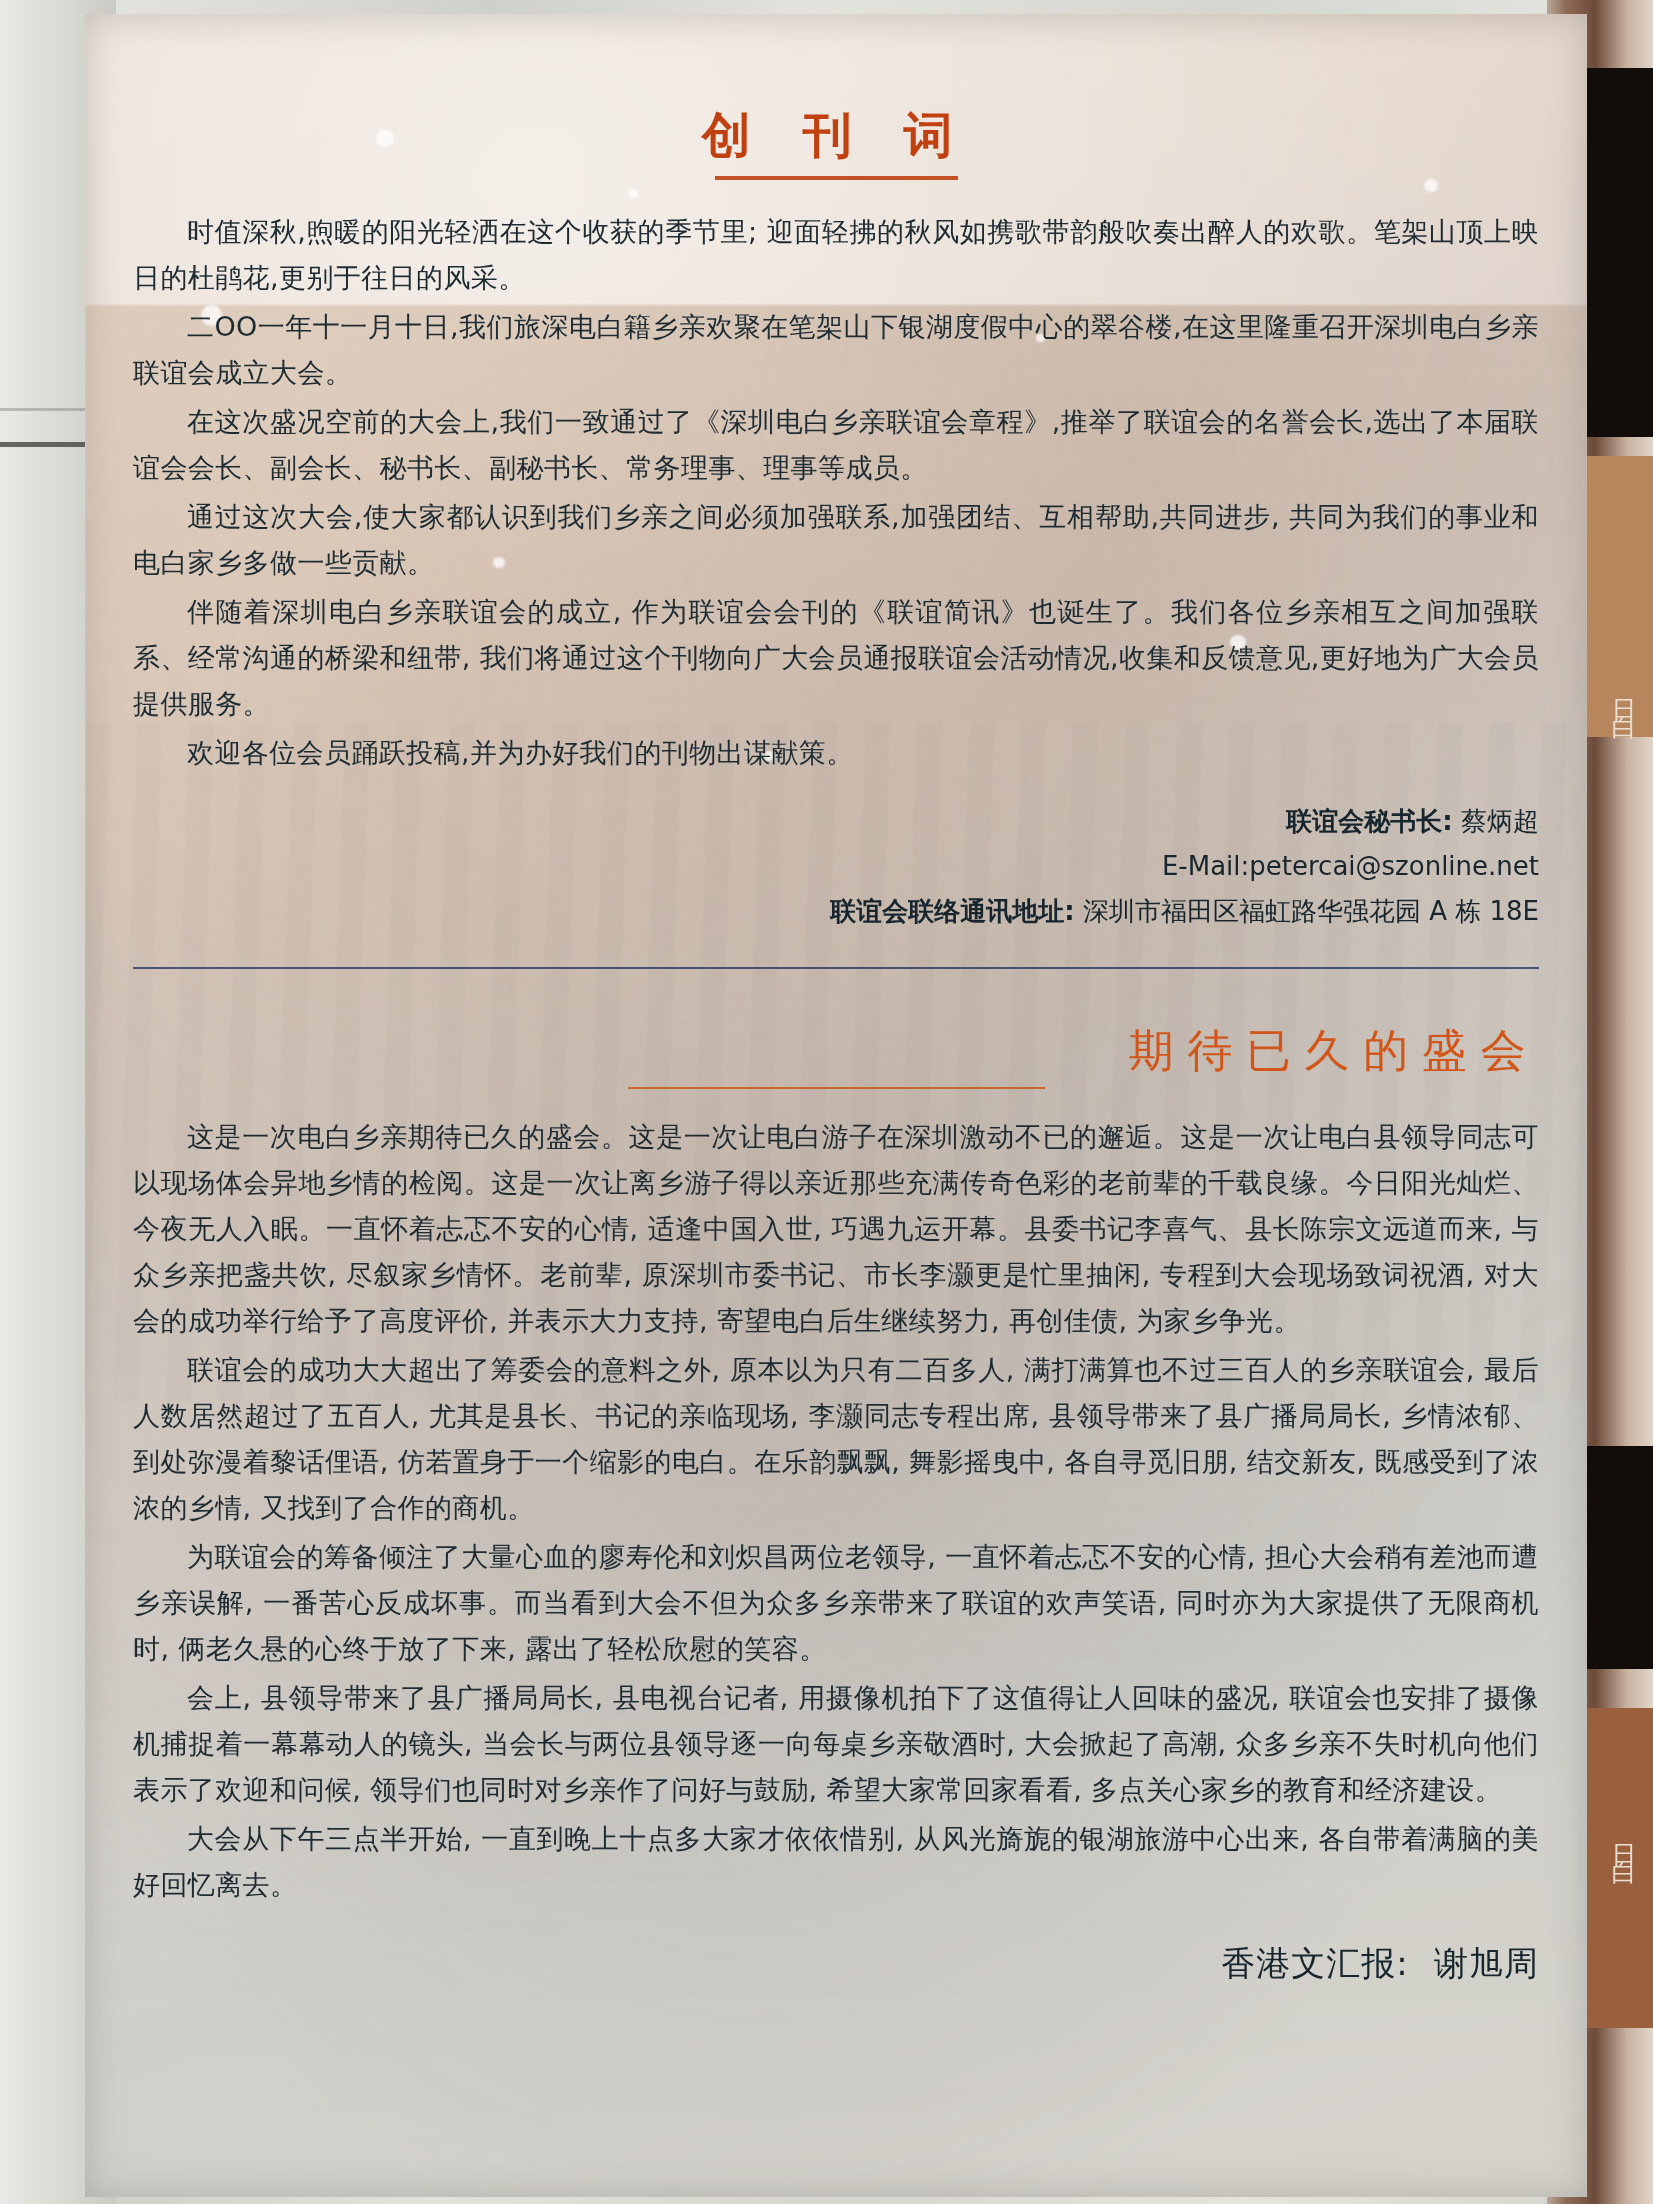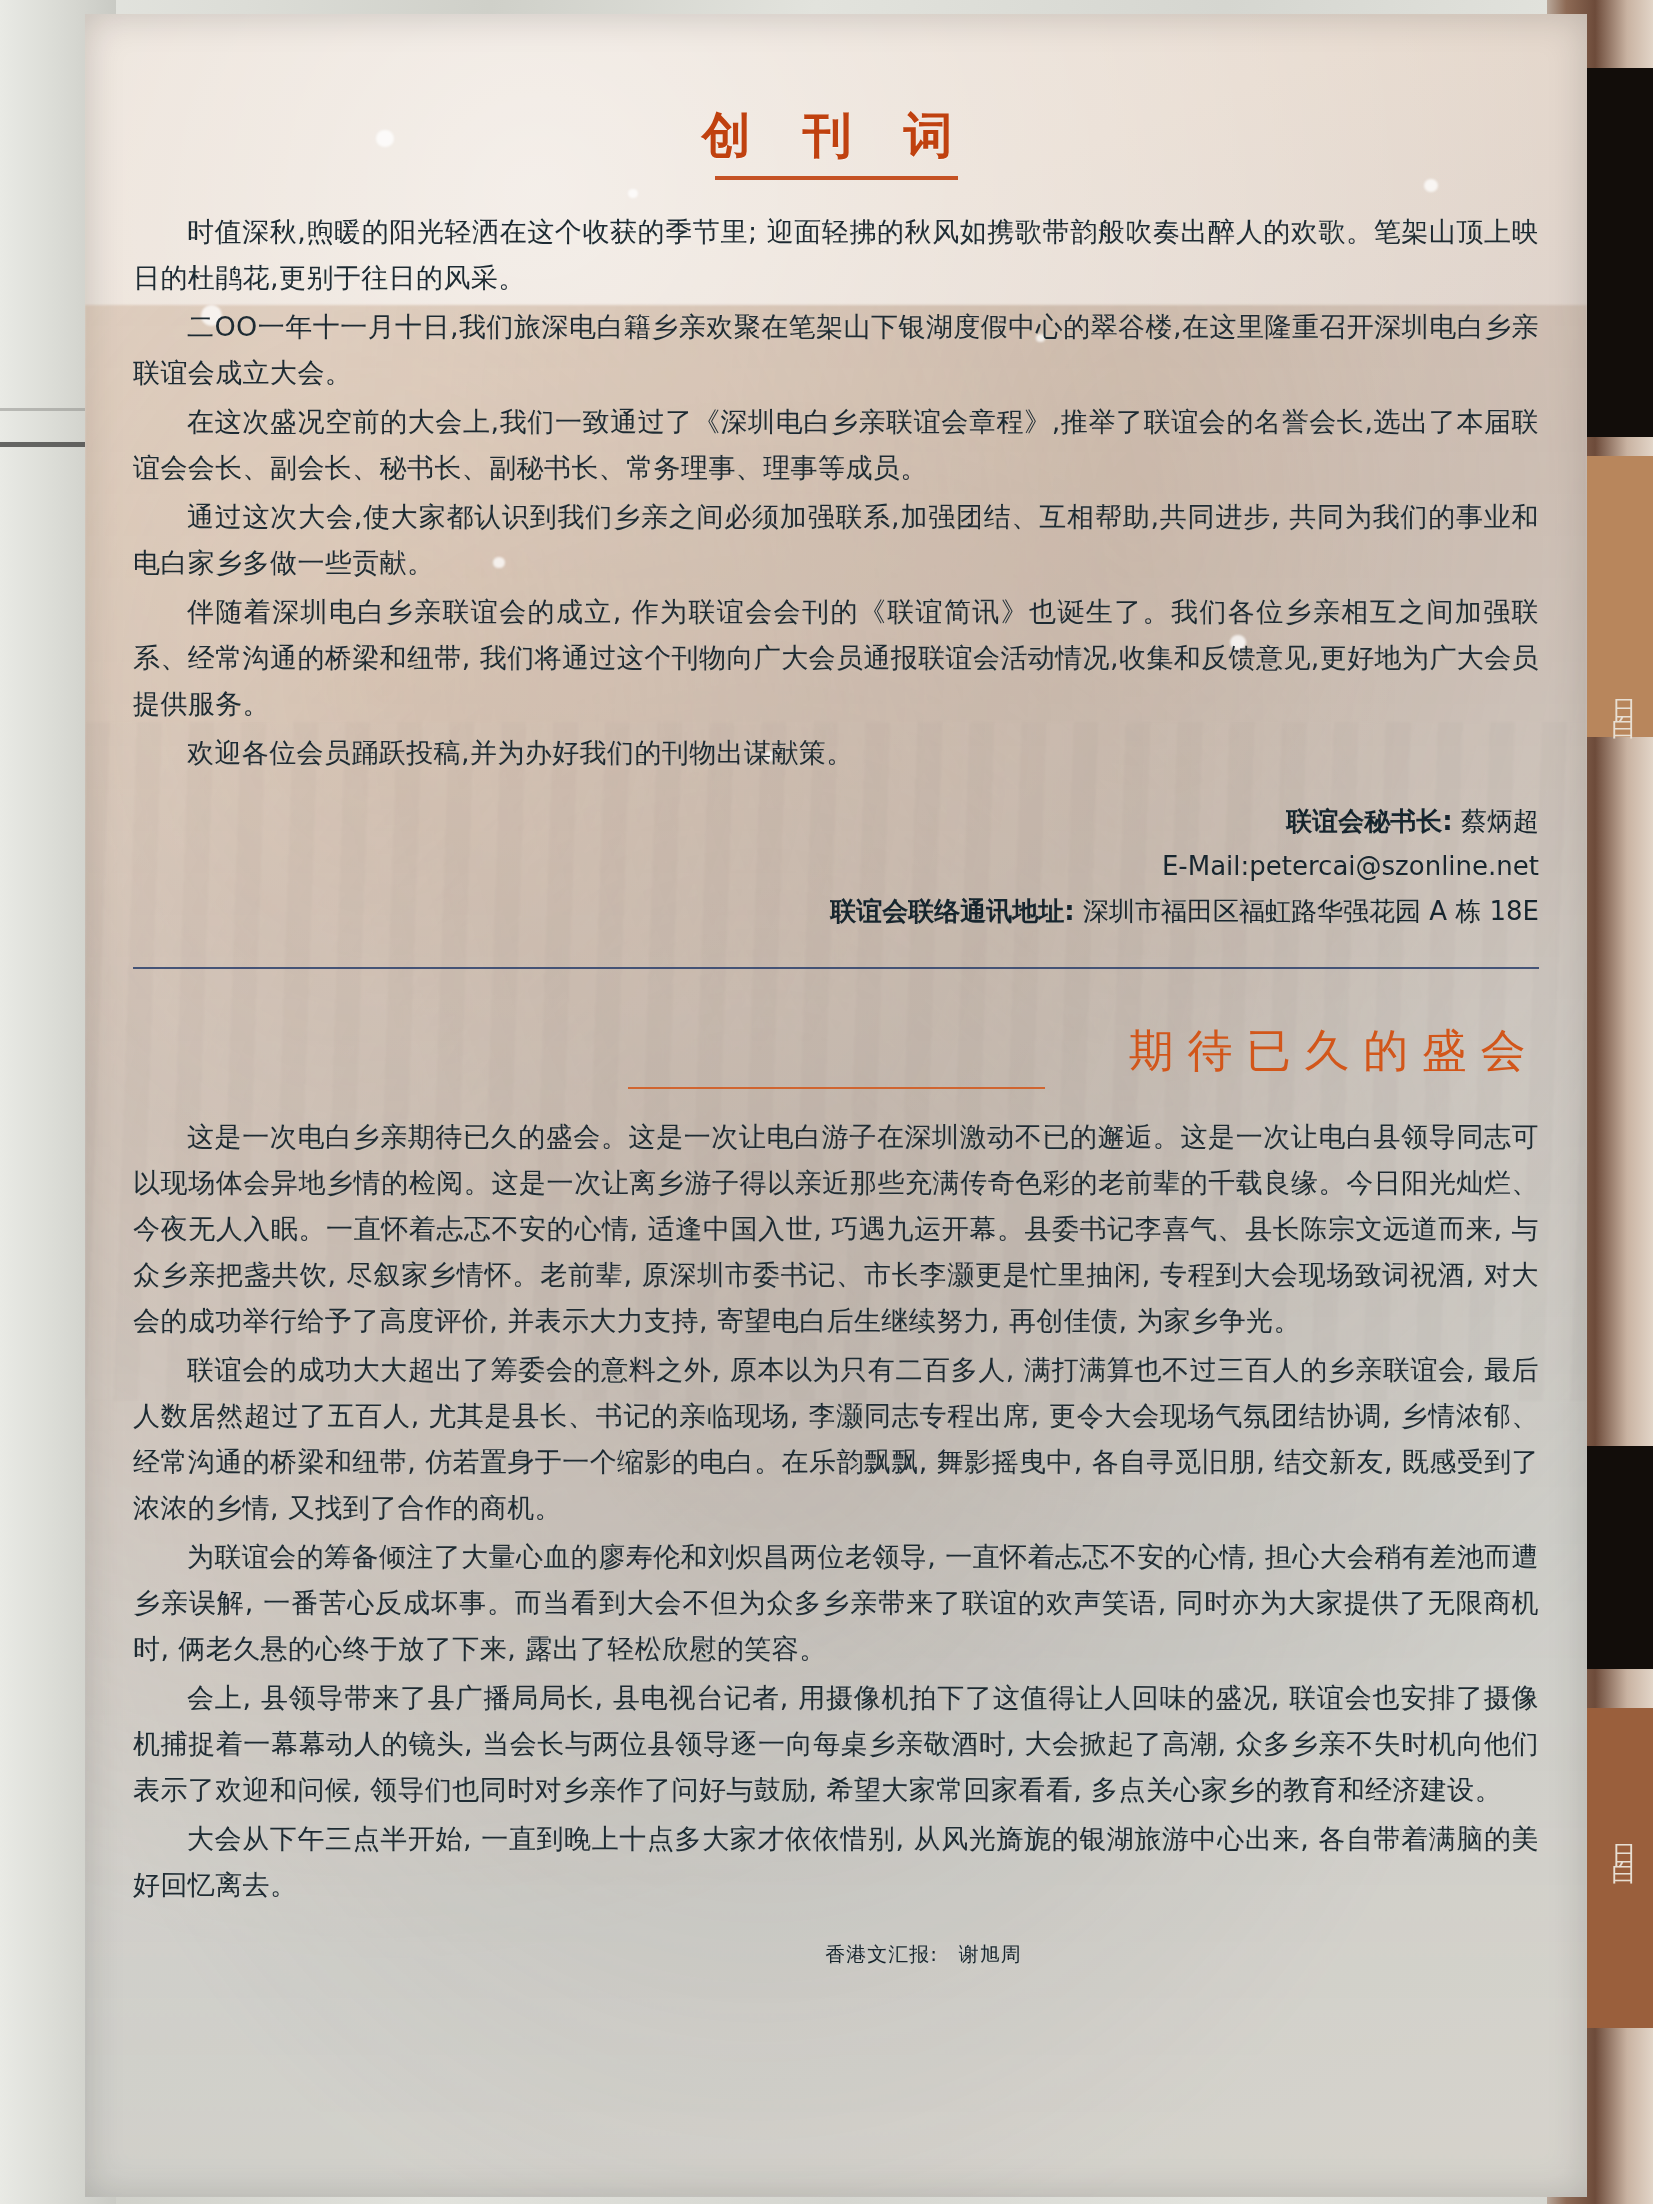--- a/index.html
+++ b/index.html
@@ -102,21 +102,21 @@
   }
   h2.title2{
     text-align:right;
     color:#d2561a;
     font-size:45px;
     letter-spacing:13.6px;
     font-weight:normal;
     margin:52px 0 5.8px 0;
   }
   .title2-rule{width:417px;height:2.9px;background:#d2561a;margin:0 auto 25px auto;opacity:.85;}
-  .sign2{text-align:center;color:#16252e;font-size:20px;margin-top:33px;letter-spacing:1px;}
+  .sign2{text-align:right;color:#16252e;font-size:34px;margin-top:33px;letter-spacing:1px;}
   .sign2 span{margin-left:175px;}
 </style>
 </head>
 <body>
 
 <div class="desk">
   <div class="desk-line2"></div>
   <div class="desk-line"></div>
 
   <div class="right-strip">
@@ -163,21 +163,21 @@
           <span>深圳市福田区福虹路华强花园 A 栋 18E</span>
         </div>
       </div>
 
       <hr class="divider">
 
       <h2 class="title2">期待已久的盛会</h2>
       <div class="title2-rule"></div>
 
       <p class="body">这是一次电白乡亲期待已久的盛会。这是一次让电白游子在深圳激动不已的邂逅。这是一次让电白县领导同志可以现场体会异地乡情的检阅。这是一次让离乡游子得以亲近那些充满传奇色彩的老前辈的千载良缘。今日阳光灿烂、今夜无人入眠。一直怀着忐忑不安的心情, 适逢中国入世, 巧遇九运开幕。县委书记李喜气、县长陈宗文远道而来, 与众乡亲把盏共饮, 尽叙家乡情怀。老前辈, 原深圳市委书记、市长李灏更是忙里抽闲, 专程到大会现场致词祝酒, 对大会的成功举行给予了高度评价, 并表示大力支持, 寄望电白后生继续努力, 再创佳债, 为家乡争光。</p>
-      <p class="body">联谊会的成功大大超出了筹委会的意料之外, 原本以为只有二百多人, 满打满算也不过三百人的乡亲联谊会, 最后人数居然超过了五百人, 尤其是县长、书记的亲临现场, 李灏同志专程出席, 更令大会现场气氛团结协调, 乡情浓郁、经常沟通的桥梁和纽带, 仿若置身于一个缩影的电白。在乐韵飘飘, 舞影摇曳中, 各自寻觅旧朋, 结交新友, 既感受到了浓浓的乡情, 又找到了合作的商机。</p>
+      <p class="body">联谊会的成功大大超出了筹委会的意料之外, 原本以为只有二百多人, 满打满算也不过三百人的乡亲联谊会, 最后人数居然超过了五百人, 尤其是县长、书记的亲临现场, 李灏同志专程出席, 县领导带来了县广播局局长, 乡情浓郁、到处弥漫着黎话俚语, 仿若置身于一个缩影的电白。在乐韵飘飘, 舞影摇曳中, 各自寻觅旧朋, 结交新友, 既感受到了浓浓的乡情, 又找到了合作的商机。</p>
       <p class="body">为联谊会的筹备倾注了大量心血的廖寿伦和刘炽昌两位老领导, 一直怀着忐忑不安的心情, 担心大会稍有差池而遭乡亲误解, 一番苦心反成坏事。而当看到大会不但为众多乡亲带来了联谊的欢声笑语, 同时亦为大家提供了无限商机时, 俩老久悬的心终于放了下来, 露出了轻松欣慰的笑容。</p>
       <p class="body">会上, 县领导带来了县广播局局长, 县电视台记者, 用摄像机拍下了这值得让人回味的盛况, 联谊会也安排了摄像机捕捉着一幕幕动人的镜头, 当会长与两位县领导逐一向每桌乡亲敬酒时, 大会掀起了高潮, 众多乡亲不失时机向他们表示了欢迎和问候, 领导们也同时对乡亲作了问好与鼓励, 希望大家常回家看看, 多点关心家乡的教育和经济建设。</p>
       <p class="body">大会从下午三点半开始, 一直到晚上十点多大家才依依惜别, 从风光旖旎的银湖旅游中心出来, 各自带着满脑的美好回忆离去。</p>
 
       <div class="sign2">
         <span>香港文汇报:</span>
         <span style="margin-left:13.6px;">谢旭周</span>
       </div>
 
     </div>

